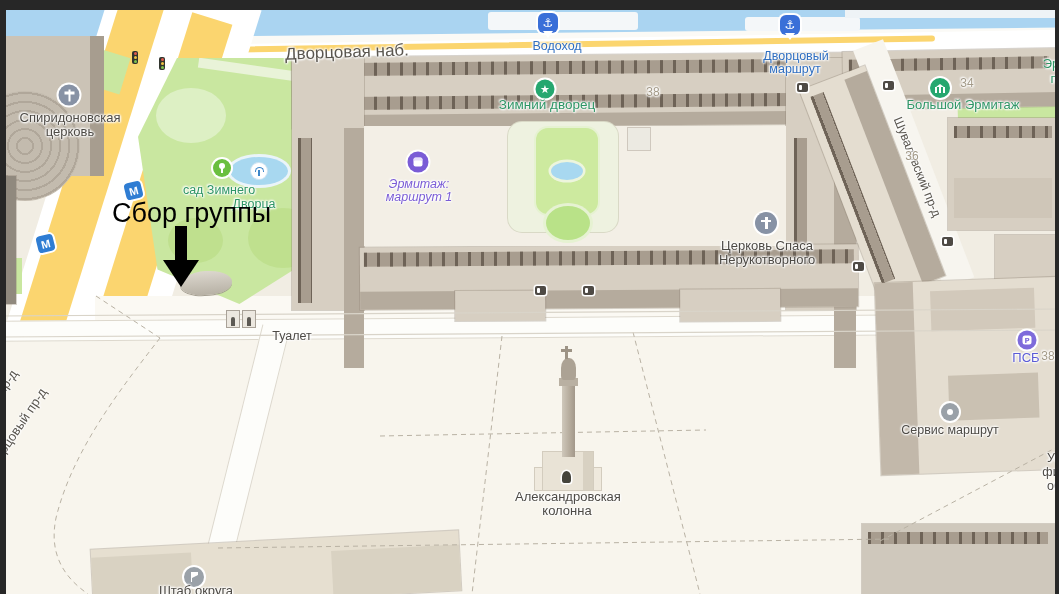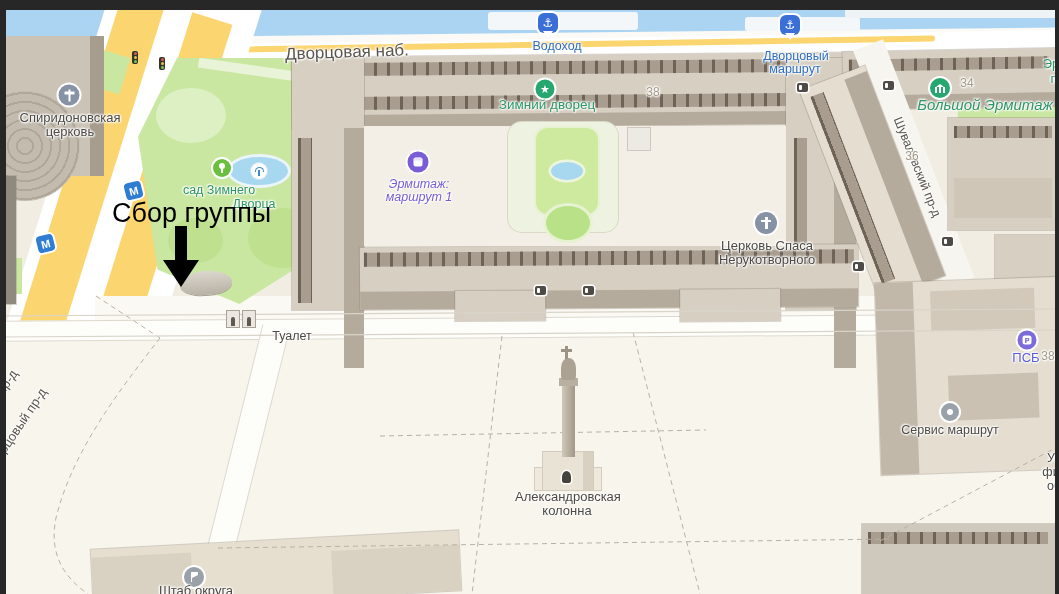--- a/index.html
+++ b/index.html
@@ -309,21 +309,21 @@
 
   <div class="lbl green" style="left:219px;top:190px;">сад Зимнего</div>
   <div class="lbl green" style="left:222px;top:204px;margin-left:32px;">Дворца</div>
 
   <div class="lbl" style="left:70px;top:117px;font-size:13px;">Спиридоновская</div>
   <div class="lbl" style="left:70px;top:131px;font-size:13px;">церковь</div>
 
   <div class="lbl" style="left:767px;top:245px;font-size:13px;">Церковь Спаса</div>
   <div class="lbl" style="left:767px;top:259px;font-size:13px;">Нерукотворного</div>
 
-  <div class="lbl green" style="left:985px;top:104px;font-size:15px;font-style:italic;">Большой Эрмитаж</div>
+  <div class="lbl green" style="left:963px;top:104px;font-size:13px;">Большой Эрмитаж</div>
   <div class="lbl green" style="left:1051px;top:63px;font-size:13px;">Эр</div>
   <div class="lbl green" style="left:1054px;top:78px;font-size:13px;">п</div>
 
   <div class="lbl" style="left:246px;top:336px;margin-left:46px;">Туалет</div>
 
   <div class="lbl" style="left:568px;top:496px;font-size:13px;">Александровская</div>
   <div class="lbl" style="left:567px;top:510px;font-size:13px;">колонна</div>
 
   <div class="lbl" style="left:950px;top:430px;">Сервис маршрут</div>
 

